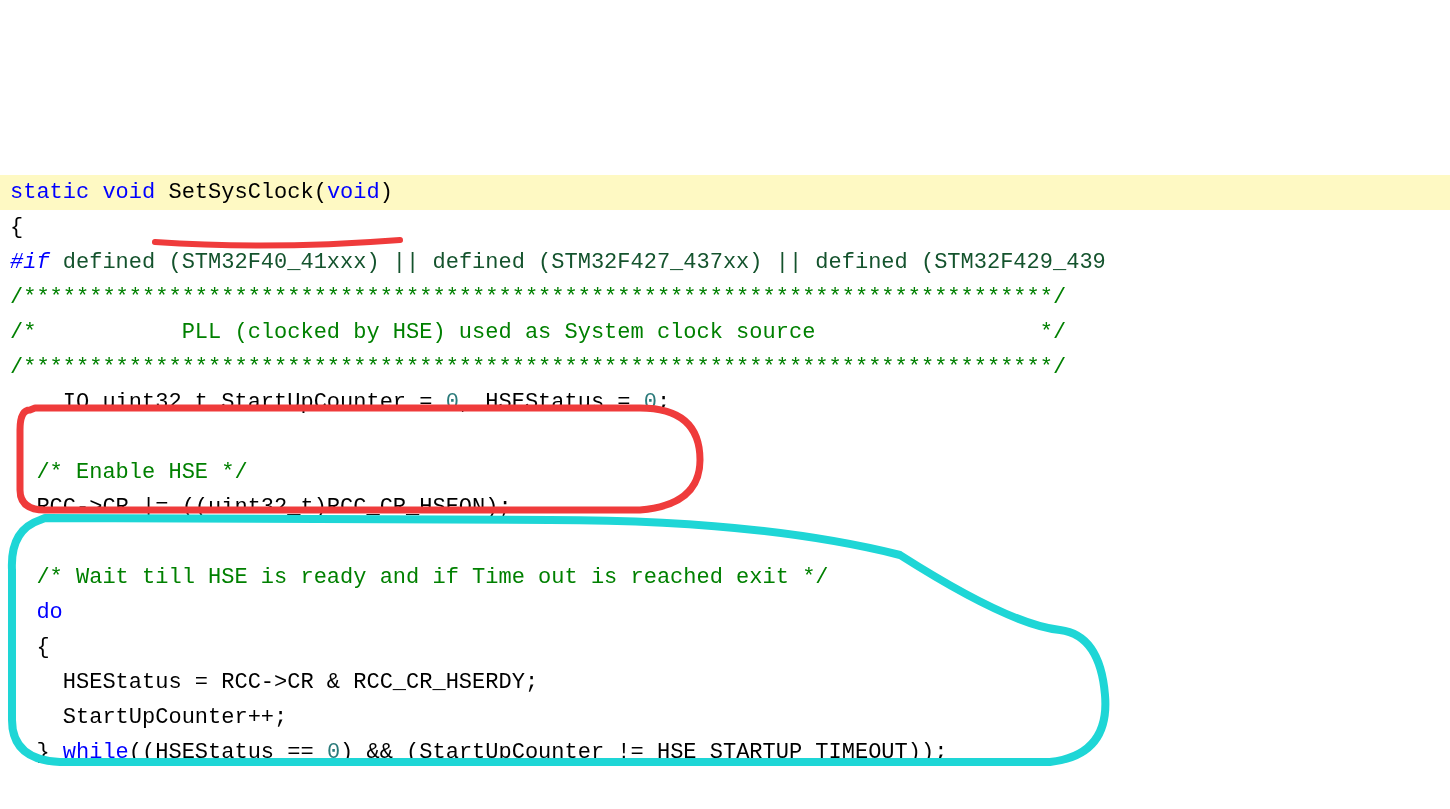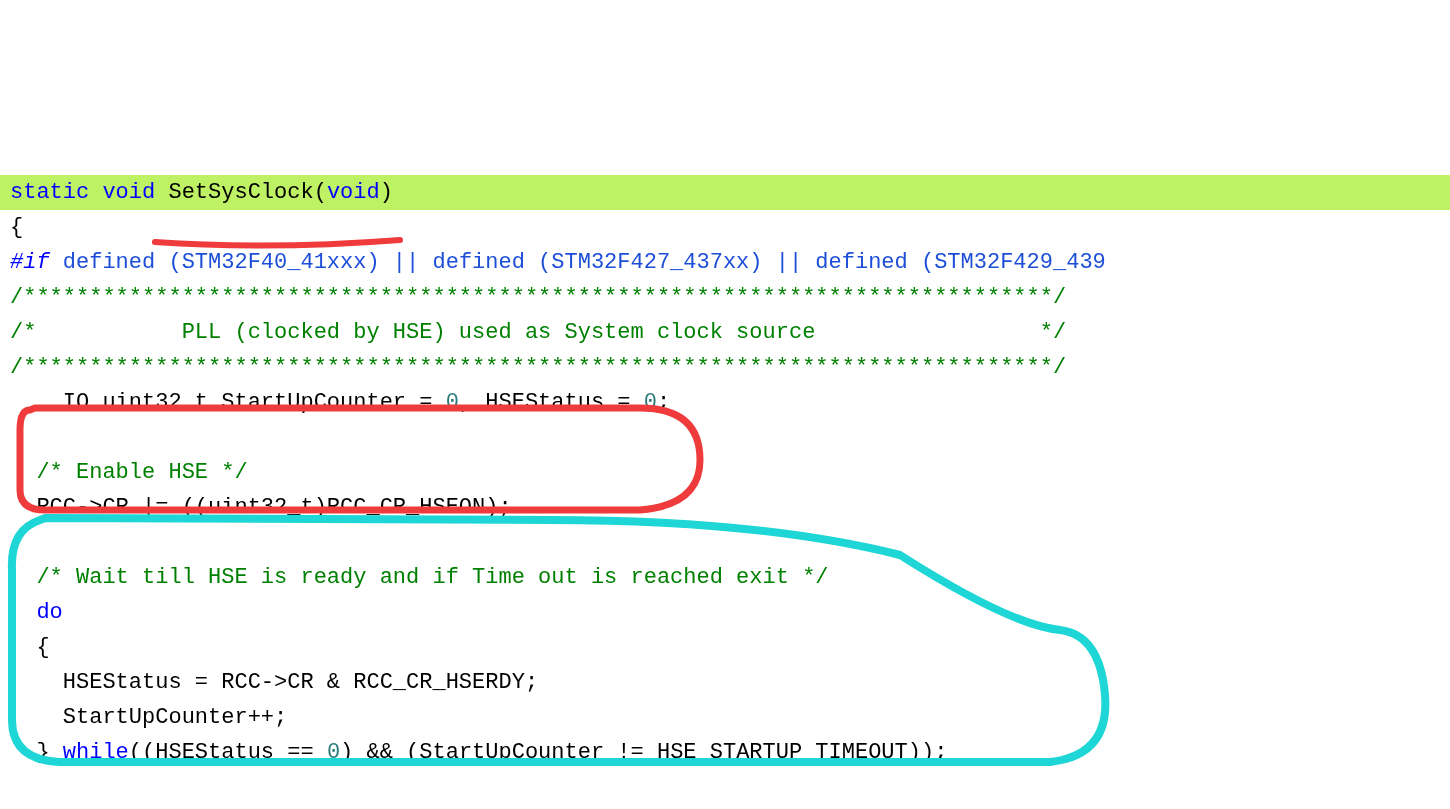--- a/index.html
+++ b/index.html
@@ -17,24 +17,24 @@
   }
   .code-area {
     position: relative;
     padding: 0;
   }
   .line {
     display: block;
     padding-left: 10px;
     height: 35px;
   }
-  .hl-line { background: #bef264; }
+  .hl-line { background: #fef9c3; }
   .kw  { color: #0000ff; }        
   .cm  { color: #008000; }        
-  .pp  { color: #1d4ed8; text-align: center; }        
+  .pp  { color: #14532d; text-align: center; }        
   .ppkw{ color: #0000ff; font-style: italic; }        
   .num { color: #2a7a7a; }
   .fn  { color: #000000; }
   svg.annot {
     position: absolute;
     left: 0; top: 0;
     pointer-events: none;
   }
 </style>
 </head>

